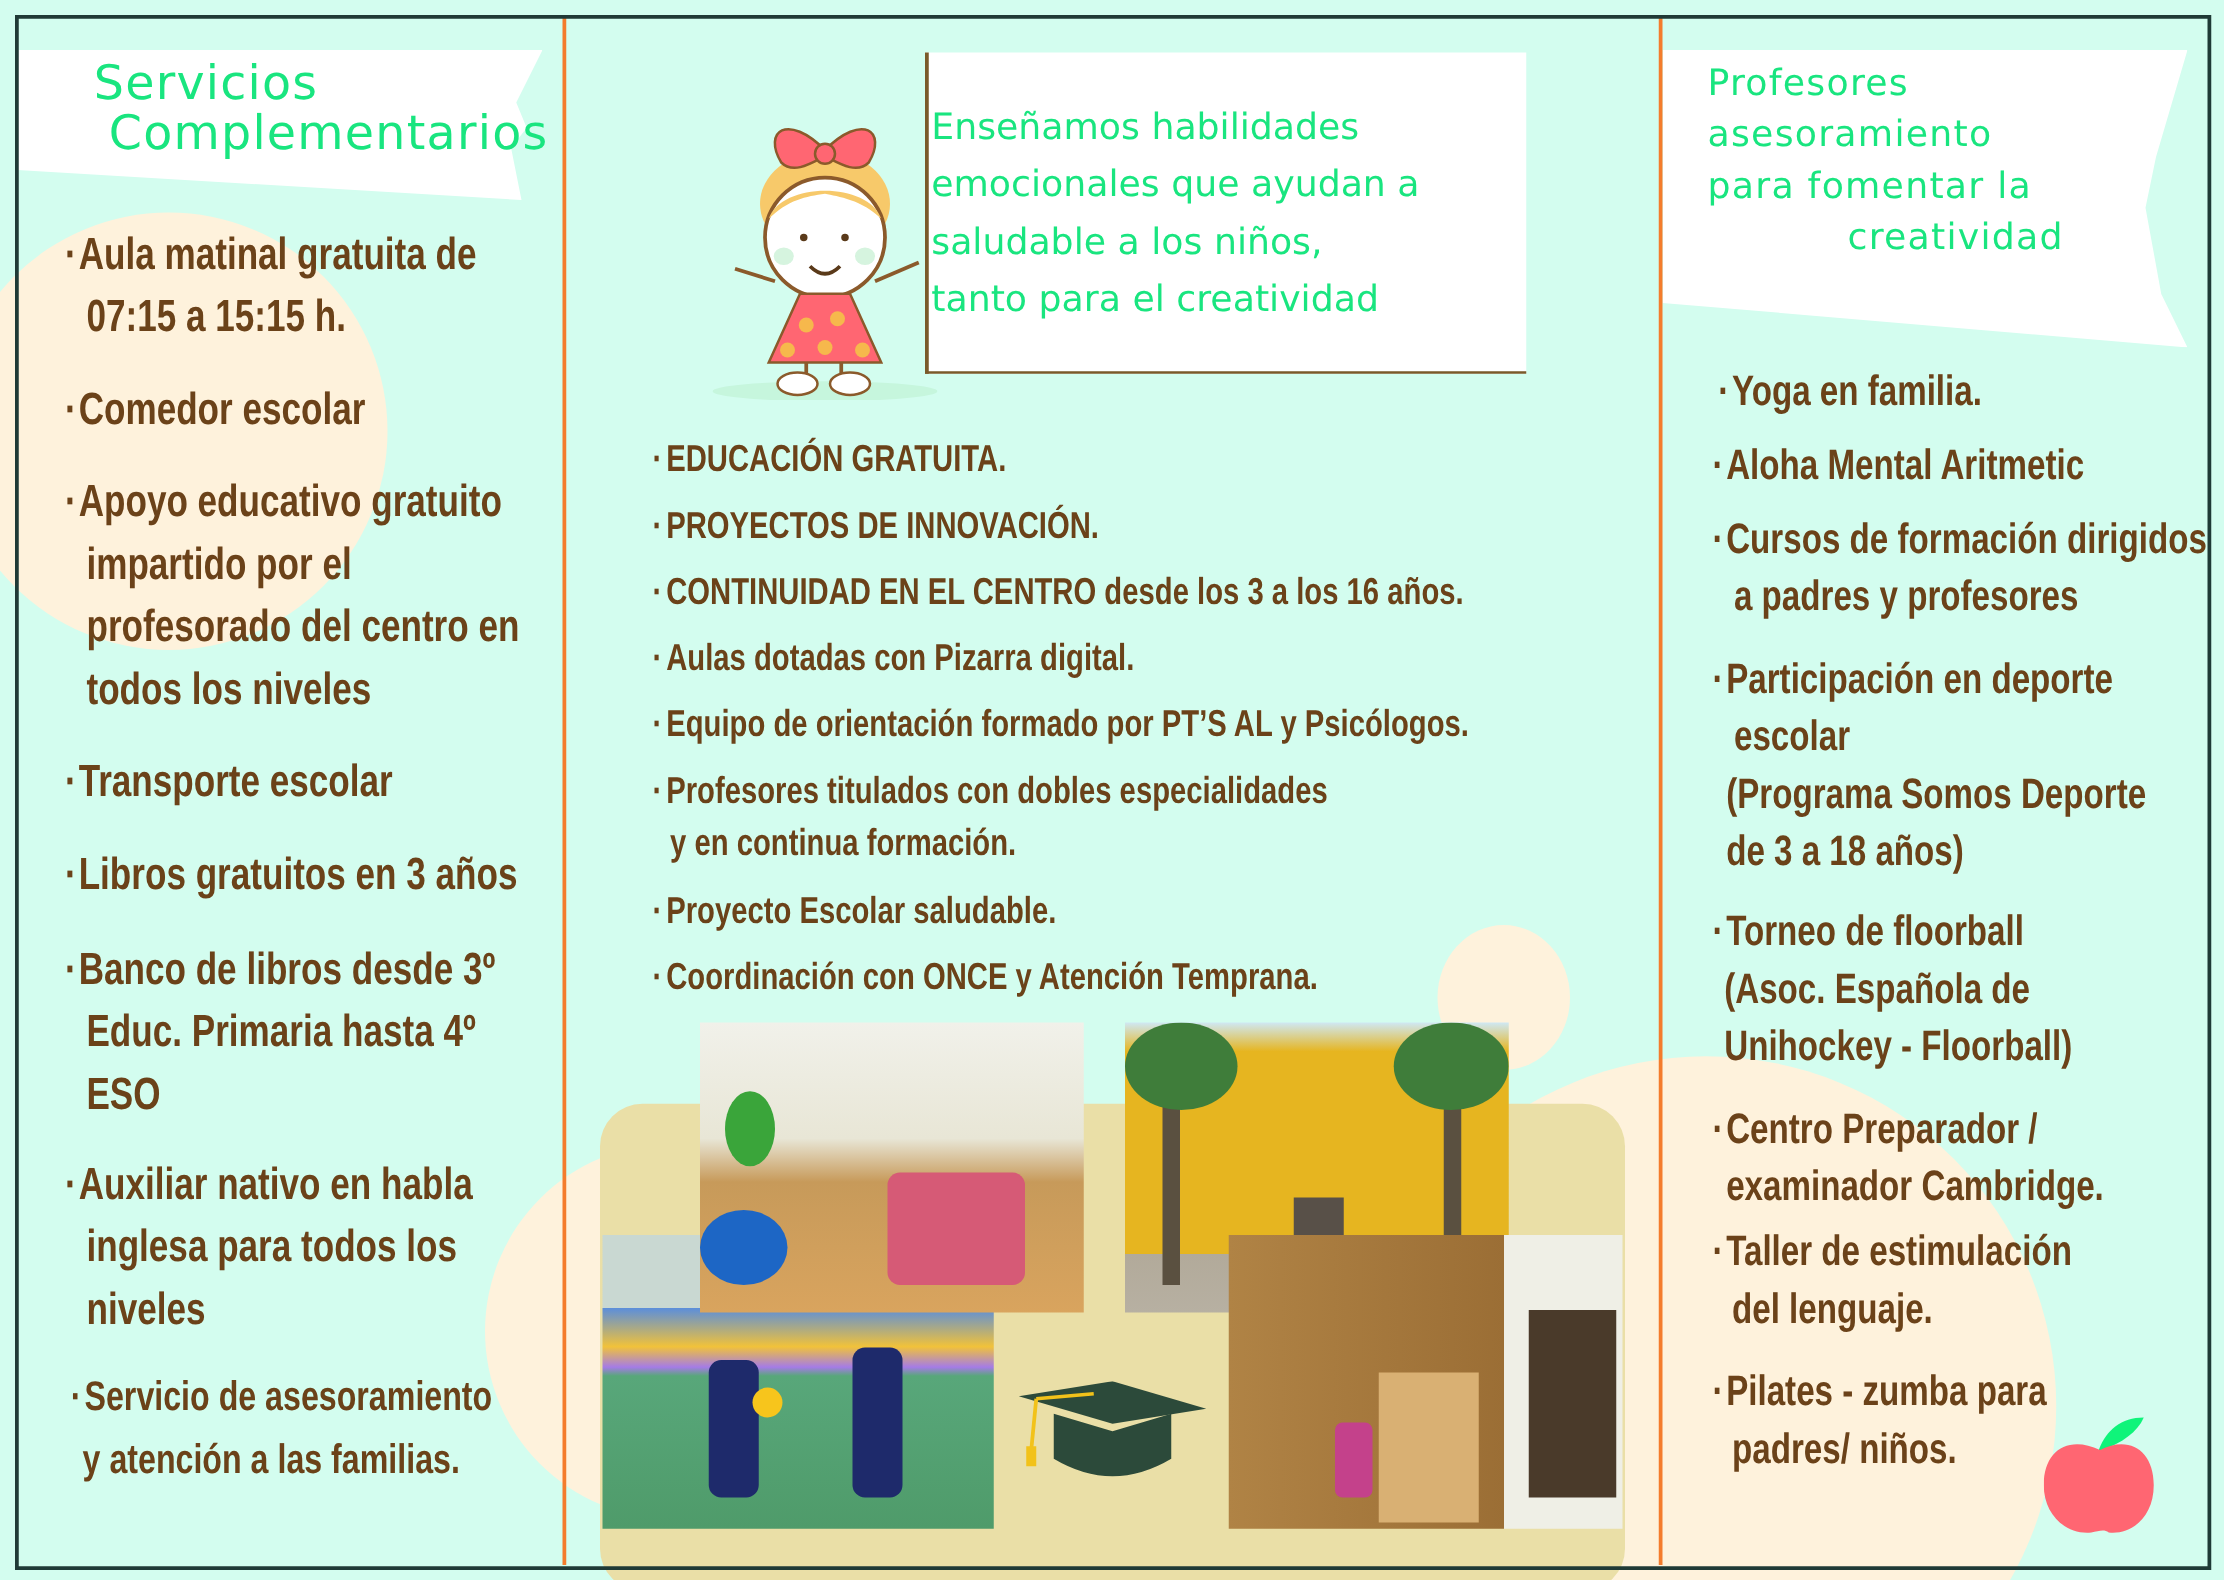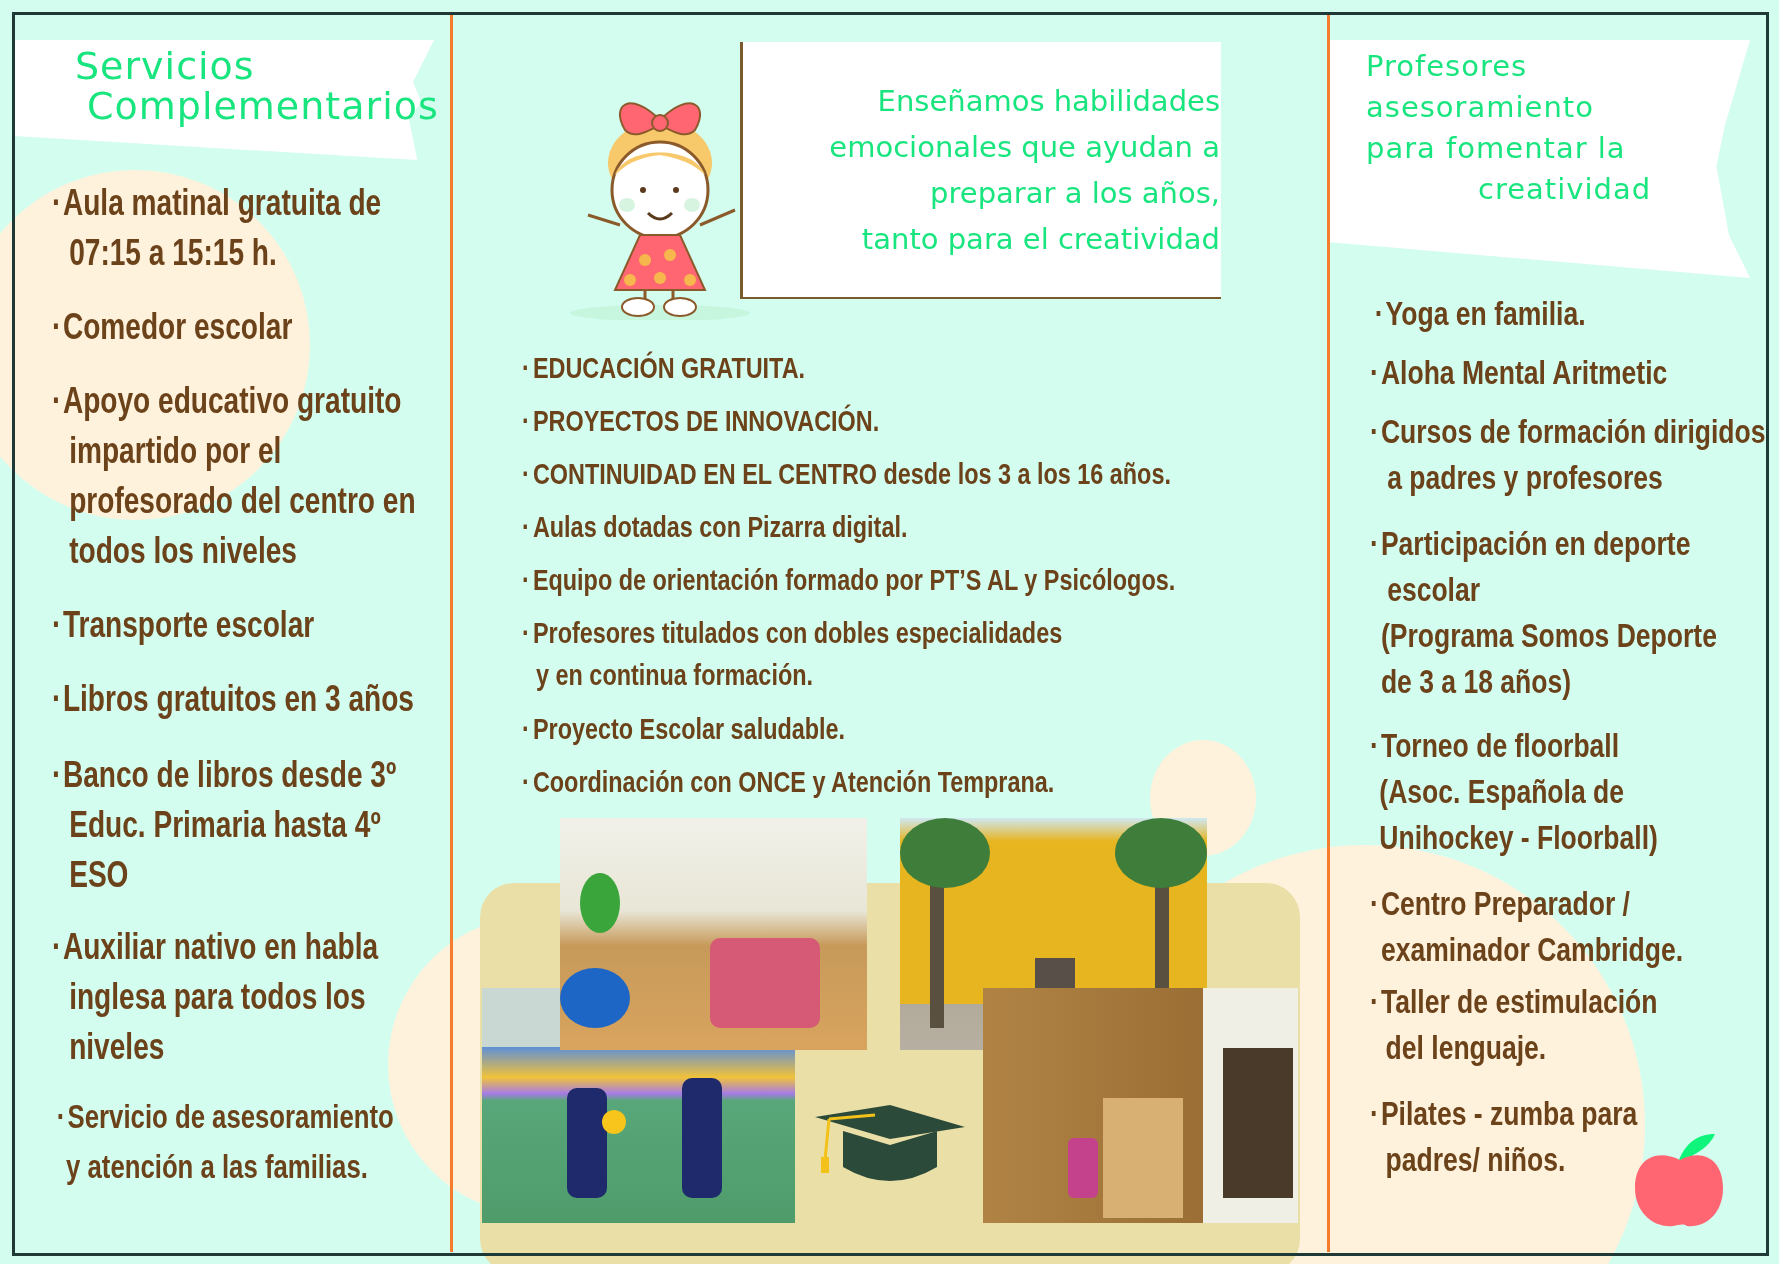--- a/index.html
+++ b/index.html
@@ -100,24 +100,24 @@
     <circle cx="100" cy="170" r="6" fill="#f6b84c"></circle>
   <circle cx="60" cy="195" r="6" fill="#f6b84c"></circle>
     <circle cx="90" cy="193" r="6" fill="#f6b84c"></circle>
   <circle cx="120" cy="195" r="6" fill="#f6b84c"></circle>
 
   <path d="M75 205 L75 218 M103 205 L103 218" stroke="#8b5a2b" stroke-width="3"></path>
   <ellipse cx="68" cy="222" rx="16" ry="9" fill="#fff" stroke="#8b5a2b" stroke-width="2"></ellipse>
   <ellipse cx="110" cy="222" rx="16" ry="9" fill="#fff" stroke="#8b5a2b" stroke-width="2"></ellipse>
 </svg>
 <div class="banner" style="left:740px;top:42px;width:478px;height:255px;border-left:3px solid #7a5a2a;border-bottom:2px solid #7a5a2a;"></div>
-<div class="abs hand" style="left:745px;top:78px;width:475px;text-align:right;font-size:29px;line-height:46px;">
+<div class="abs hand" style="left:745px;top:78px;width:475px;text-align:left;font-size:29px;line-height:46px;">
   <div>Enseñamos habilidades</div>
   <div>emocionales  que ayudan a</div>
-  <div>preparar a los años,</div>
+  <div>saludable a los niños,</div>
   <div>tanto para el creatividad</div>
 </div>
 
 <div class="list" style="left:522px;top:0;">
   <div class="item miditem" style="top:347px;"><span class="bullet">·</span><span>EDUCACIÓN GRATUITA.</span></div>
   <div class="item miditem" style="top:400px;"><span class="bullet">·</span><span>PROYECTOS DE INNOVACIÓN.</span></div>
   <div class="item miditem" style="top:453px;"><span class="bullet">·</span><span>CONTINUIDAD EN EL CENTRO desde los 3 a los 16 años.</span></div>
   <div class="item miditem" style="top:506px;"><span class="bullet">·</span><span>Aulas dotadas con Pizarra digital.</span></div>
   <div class="item miditem" style="top:559px;"><span class="bullet">·</span><span>Equipo de orientación formado por PT’S AL y Psicólogos.</span></div>
   <div class="item miditem" style="top:612px;">

